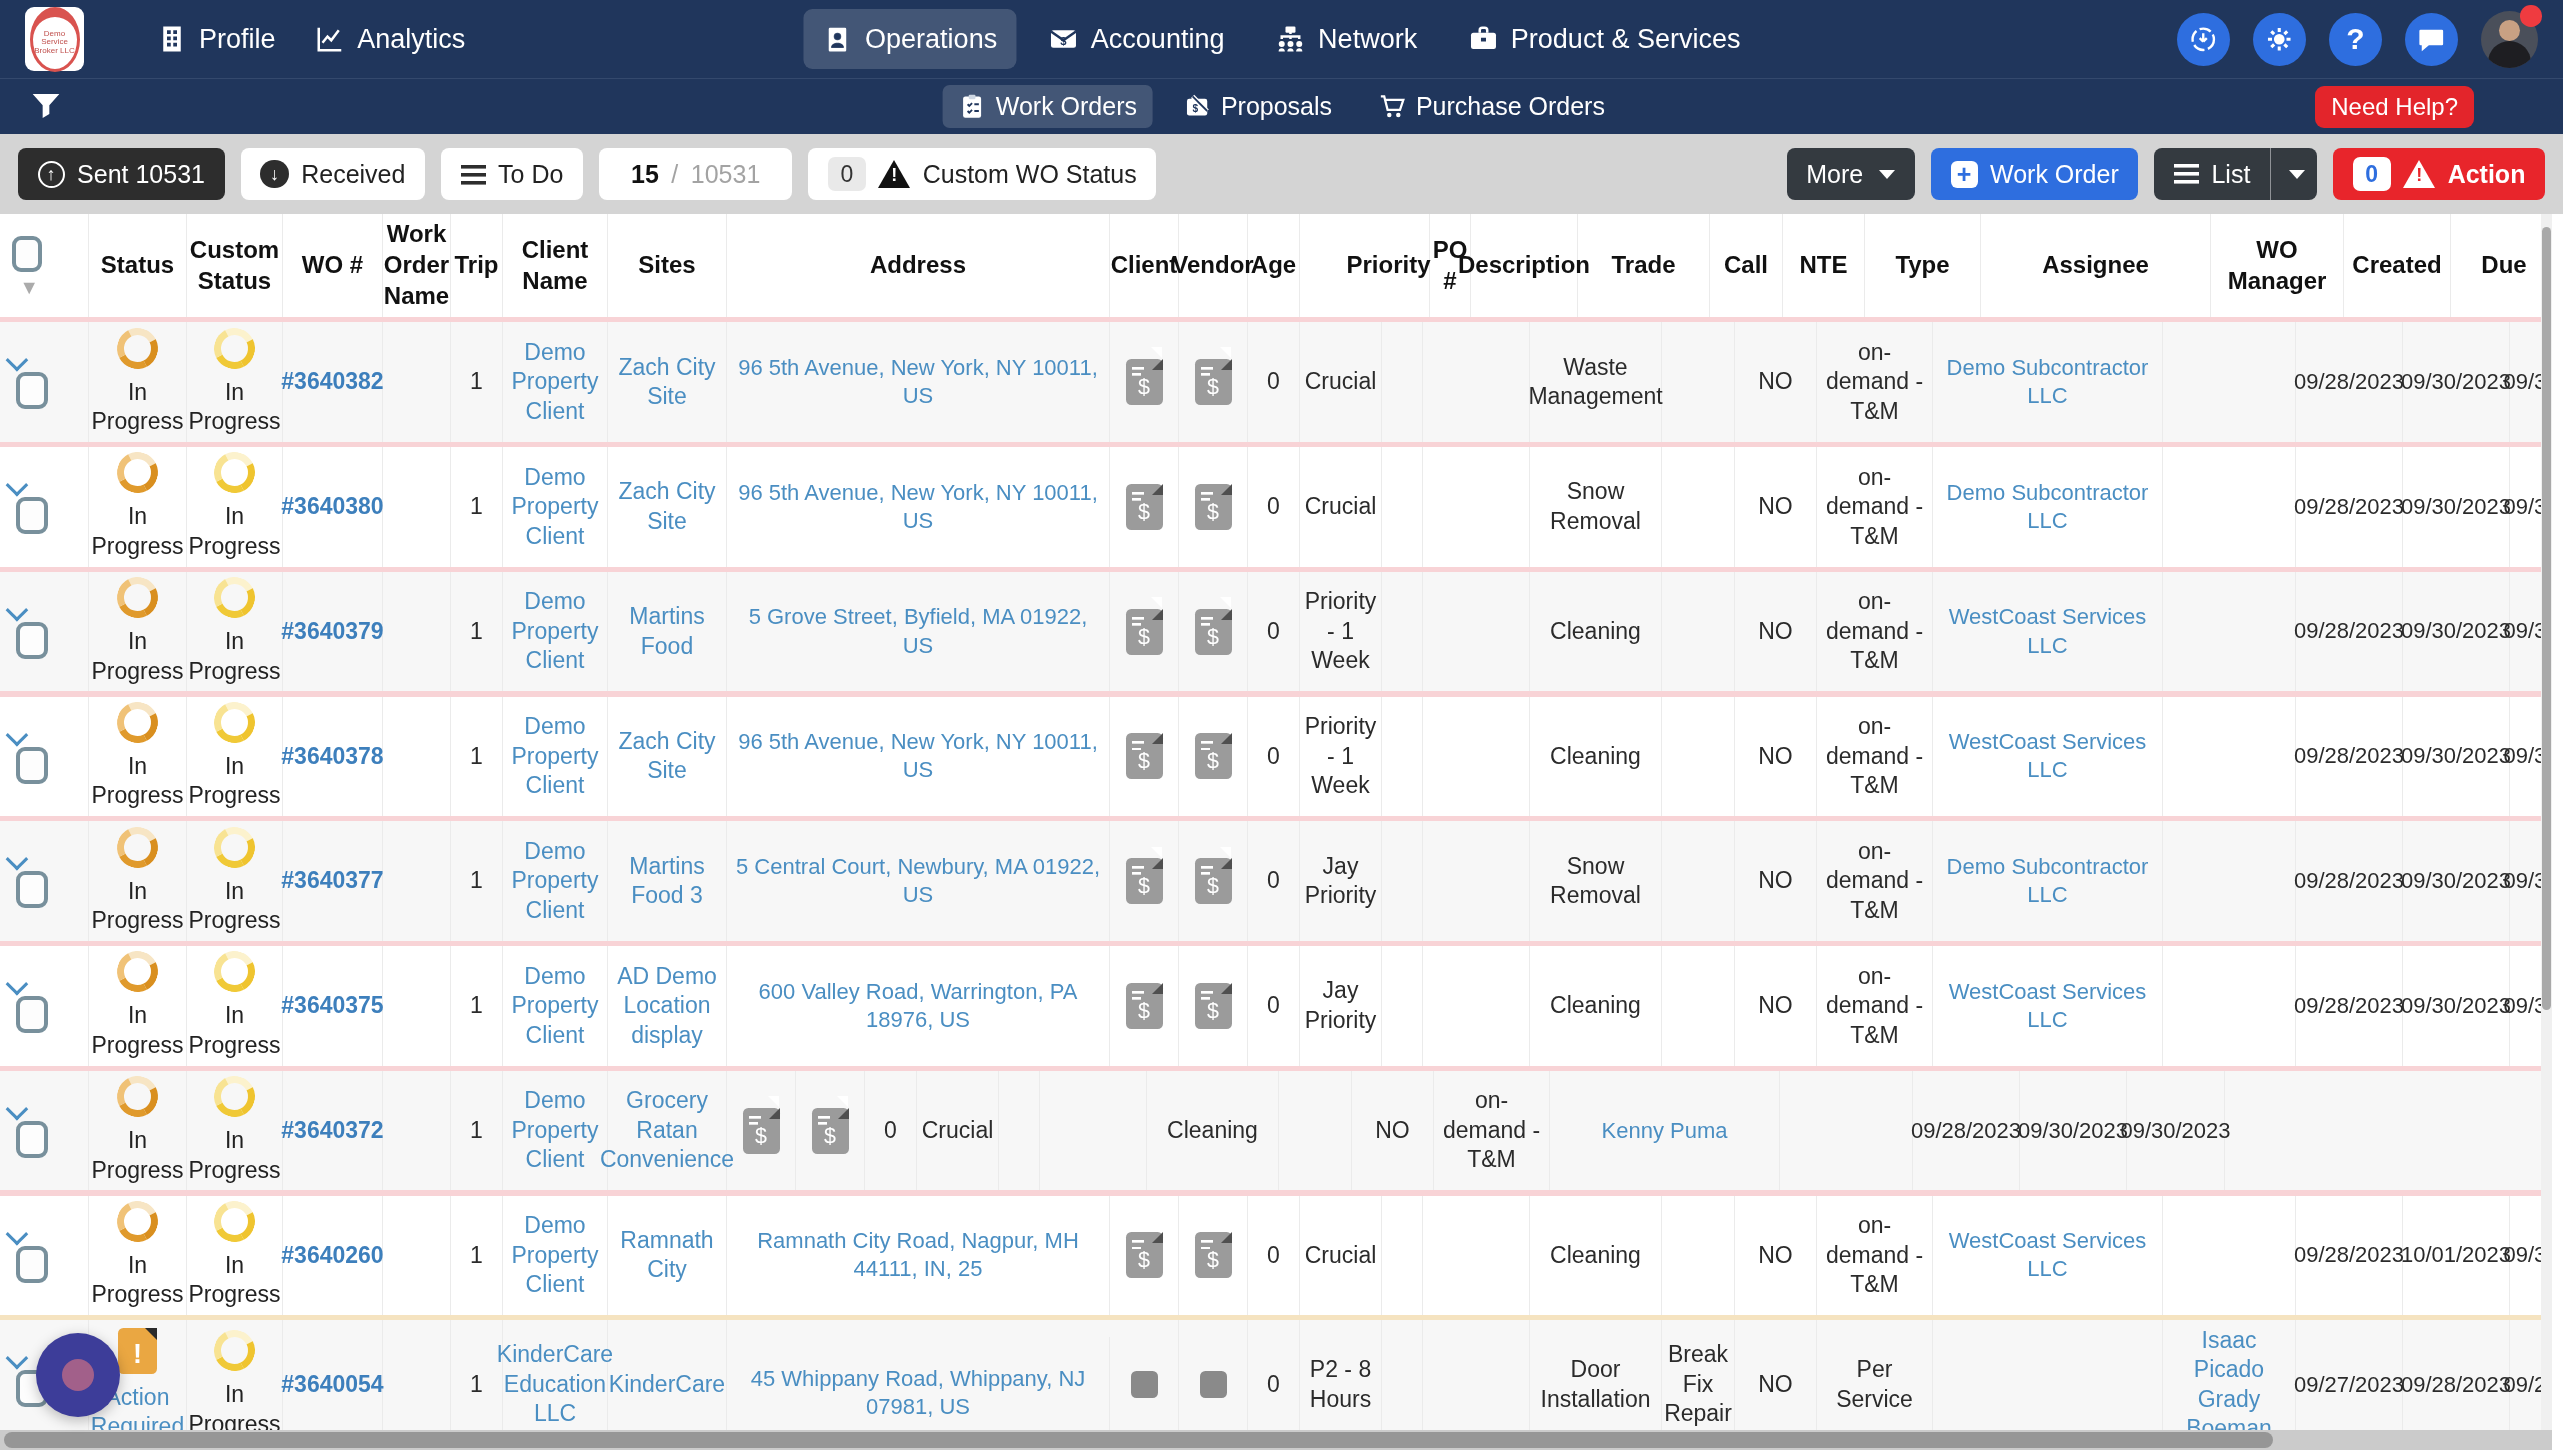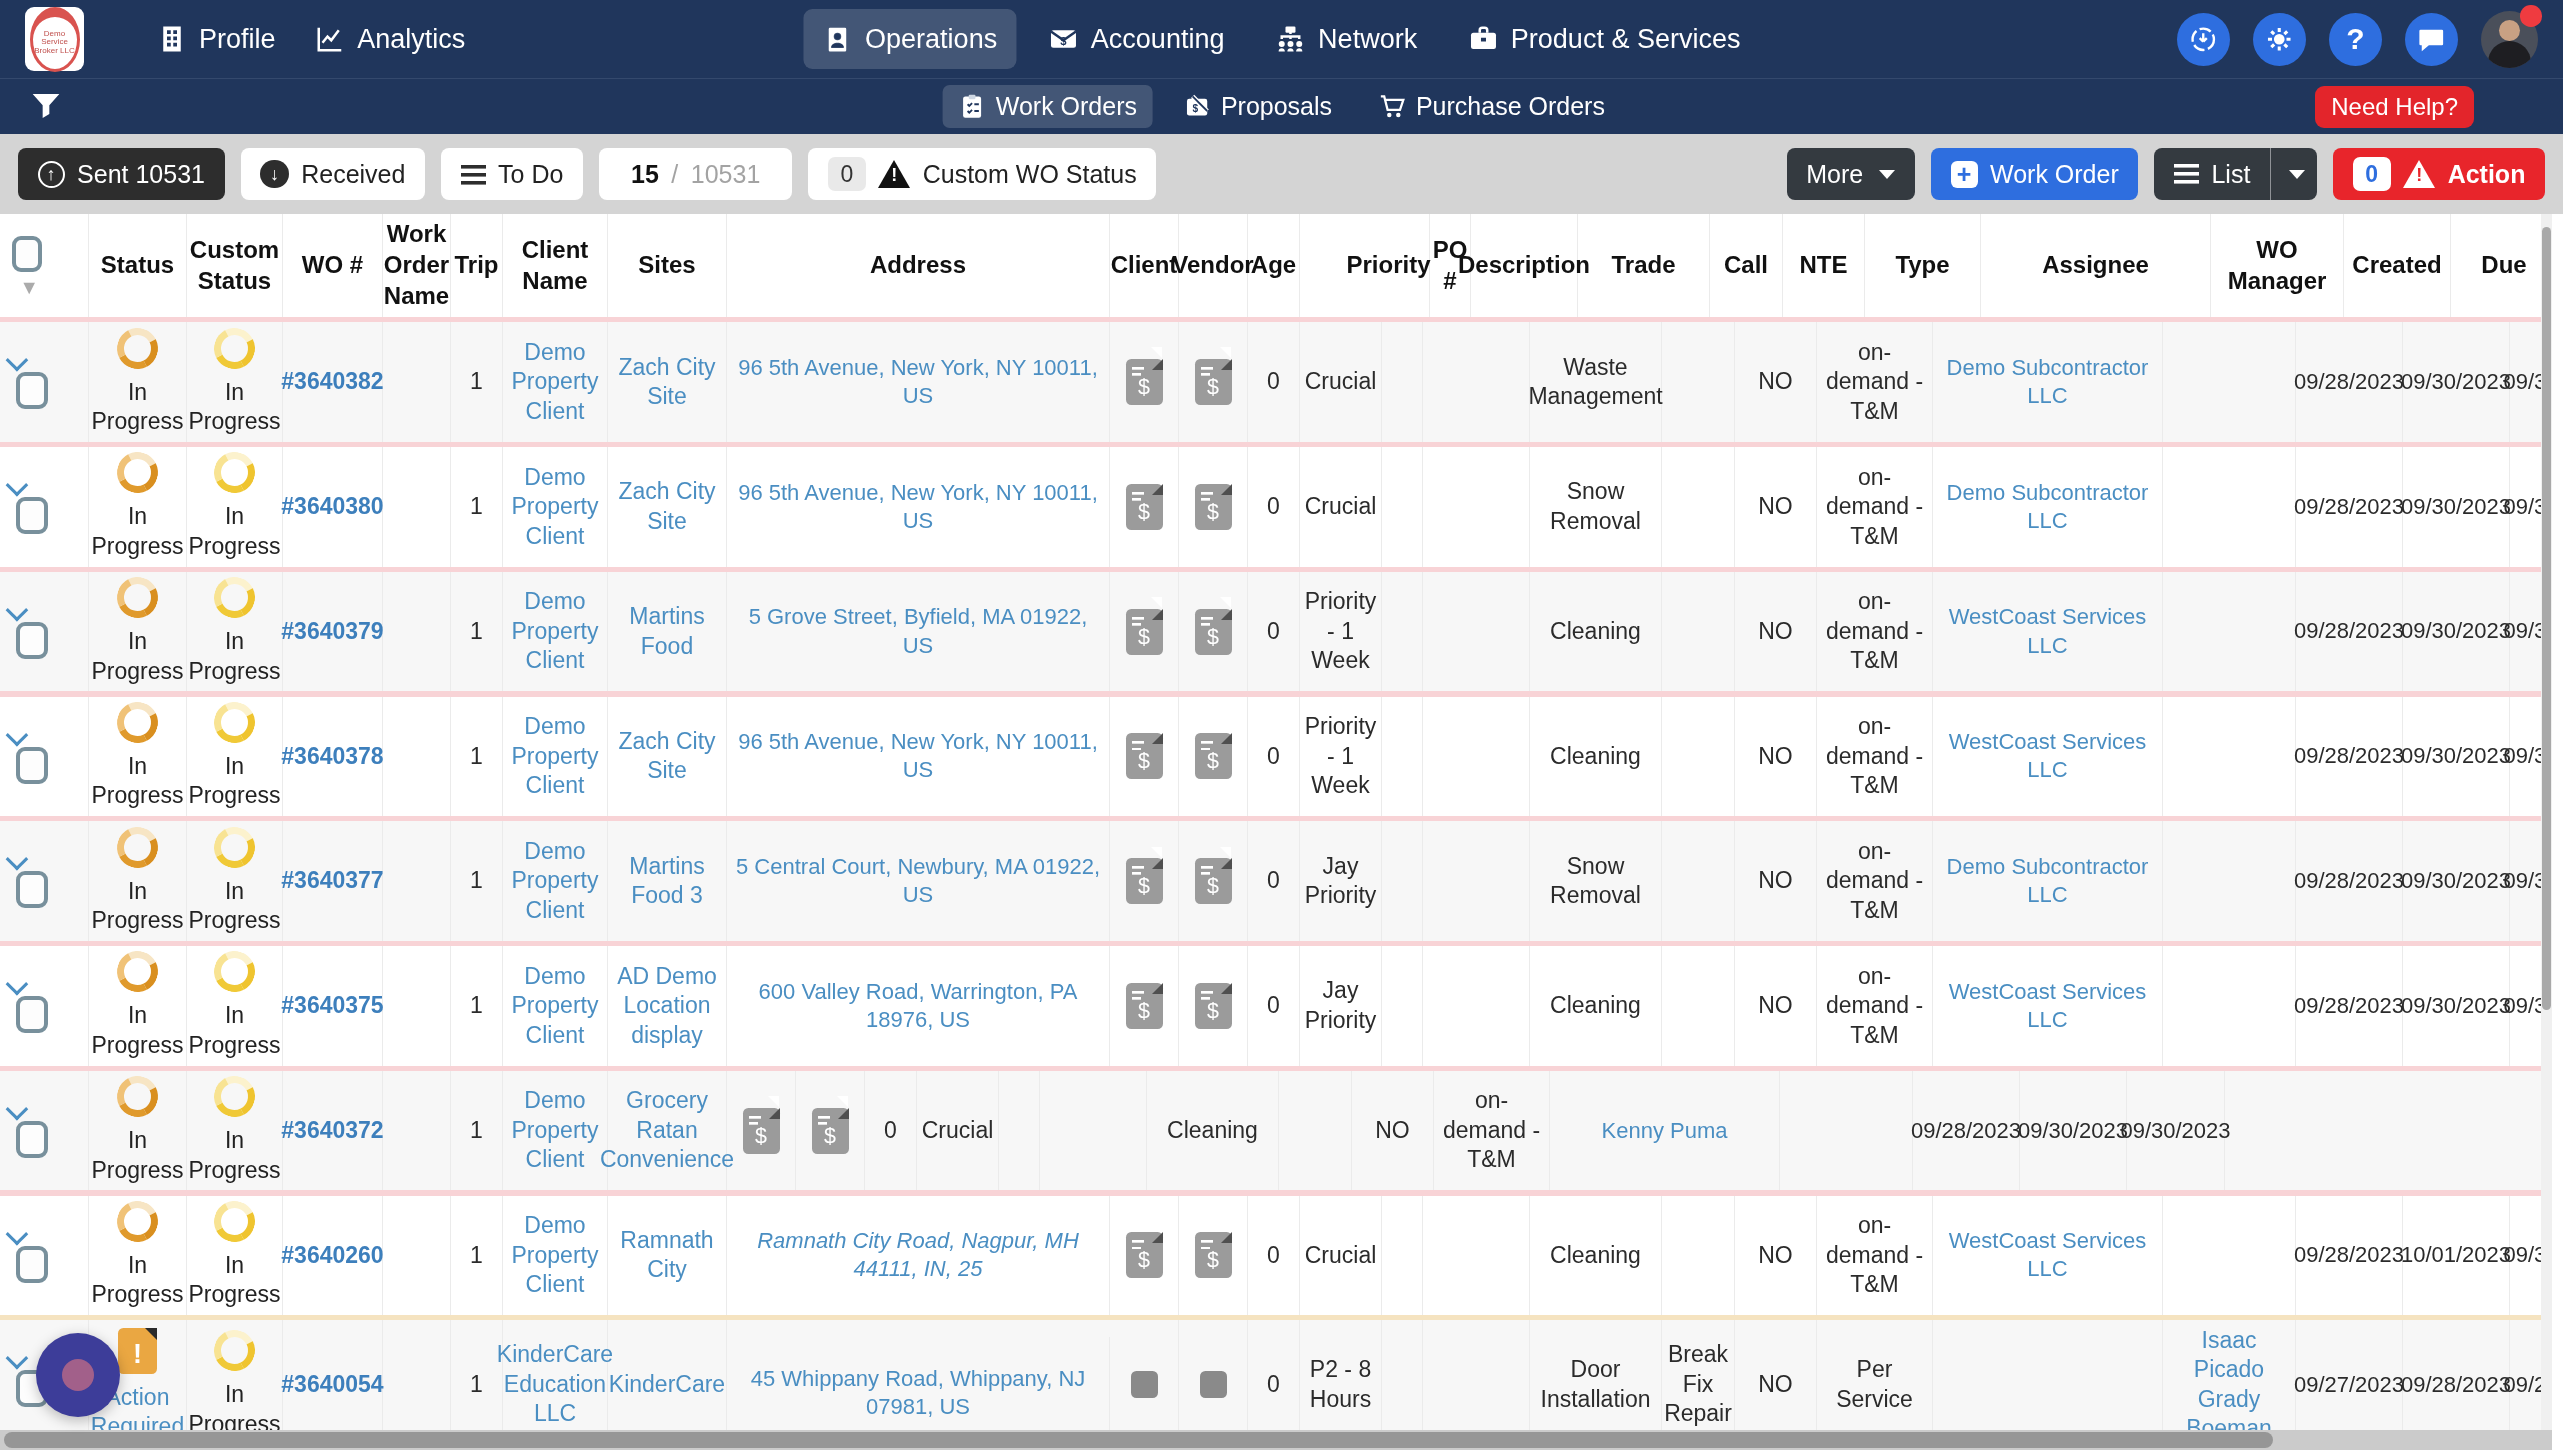--- a/index.html
+++ b/index.html
@@ -1023,21 +1023,21 @@
         </div>
         <div class="cell" style="width: 52px;">
           <span>1</span>
         </div>
         <div class="cell" style="width: 105px;">
           <span class="link">Demo Property Client</span>
         </div>
         <div class="cell" style="width: 119px;">
           <span class="link">Ramnath City</span>
         </div>
-        <div class="cell" style="width: 383px; font-style: italic;">
+        <div class="cell" style="width: 383px;">
           <span class="link addr">Ramnath City Road, Nagpur, MH 44111, IN, 25</span>
         </div>
         <div class="cell" style="width: 69px;">
           <span class="inv">
             <span class="fold"></span>
             <span class="lines"></span>
             <span class="dol">$</span>
           </span>
         </div>
         <div class="cell" style="width: 69px;">

